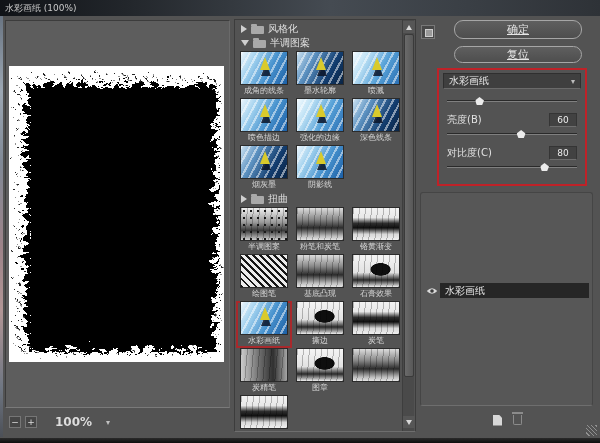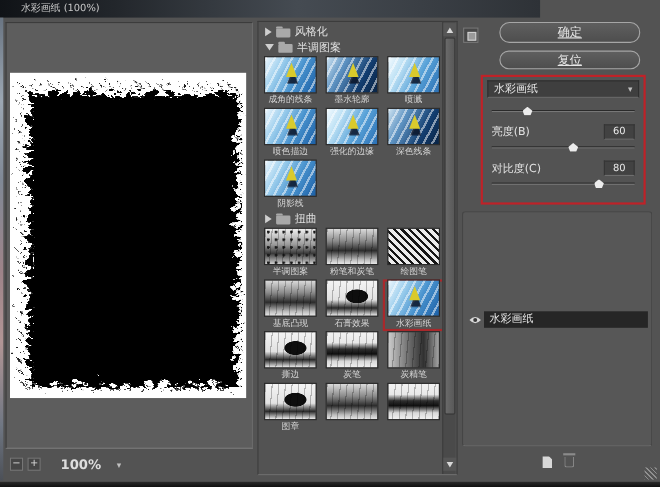--- a/index.html
+++ b/index.html
@@ -1,21 +1,21 @@
 <!DOCTYPE html>
 <html><head>
 <meta charset="utf-8">
 <style>
   * { margin:0; padding:0; box-sizing:border-box; }
   html,body { width:600px; height:443px; background:#333; }
   body { font-family:"DejaVu Sans", sans-serif; }
   .dialog { position:relative; width:600px; height:443px; background:#535353; overflow:hidden; }
-  .titlebar { position:absolute; left:0; top:0; width:491px; height:16px;
+  .titlebar { position:absolute; left:0; top:0; width:600px; height:16px;
     background:linear-gradient(90deg,#101317 0%, #23272c 22%, #454b52 55%, #3a3f45 78%, #2e3237 100%);
-    color:#c9c9c9; font-size:9px; line-height:16px; padding-left:19px; }
+    color:#c9c9c9; font-size:9px; line-height:16px; padding-left:5px; }
   .left-edge { position:absolute; left:0; top:16px; width:3px; height:421px;
     background:linear-gradient(180deg,#6f7d8e 0%,#aebccb 18%,#8b96a6 35%,#b08f96 55%,#c9a6a6 70%,#77808f 88%,#4a4f58 100%); opacity:.8; }
   .bottom-edge { position:absolute; left:0; bottom:0; width:600px; height:5px; background:linear-gradient(180deg,#2a2a2a,#0e0e0e); }
 
   
   .preview-panel { position:absolute; left:5px; top:20px; width:225px; height:388px;
     background:#5d5d5d; border:1px solid #3c3c3c; border-bottom-color:#7a7a7a; border-right-color:#6a6a6a; }
   .doc { position:absolute; left:3px; top:45px; }
   .zoombar { position:absolute; left:5px; top:412px; width:225px; height:20px; display:flex; align-items:center; }
   .zbtn { width:12px; height:12px; margin-left:4px; background:#464646; border:1px solid #767676;
@@ -173,37 +173,45 @@
           </div>
           <div class="thumb-cell">
             <div class="thumb blue3"></div>
             <div class="thumb-label">强化的边缘</div>
           </div>
           <div class="thumb-cell">
             <div class="thumb blue2"></div>
             <div class="thumb-label">深色线条</div>
           </div>
           <div class="thumb-cell">
+            <div class="thumb blue2"></div>
+            <div class="thumb-label">烟灰墨</div>
+          </div>
+          <div class="thumb-cell">
             <div class="thumb blue"></div>
             <div class="thumb-label">阴影线</div>
           </div>
         </div>
         <div class="cat-header">
           <span class="tri right"></span>
           <span class="folder-ic"></span>
           <span>扭曲</span>
         </div>
         <div class="thumb-grid">
           <div class="thumb-cell">
             <div class="thumb g1"></div>
             <div class="thumb-label">半调图案</div>
           </div>
           <div class="thumb-cell">
             <div class="thumb g3"></div>
             <div class="thumb-label">粉笔和炭笔</div>
+          </div>
+          <div class="thumb-cell">
+            <div class="thumb g2"></div>
+            <div class="thumb-label">铬黄渐变</div>
           </div>
           <div class="thumb-cell">
             <div class="thumb g4"></div>
             <div class="thumb-label">绘图笔</div>
           </div>
           <div class="thumb-cell">
             <div class="thumb g3"></div>
             <div class="thumb-label">基底凸现</div>
           </div>
           <div class="thumb-cell">

